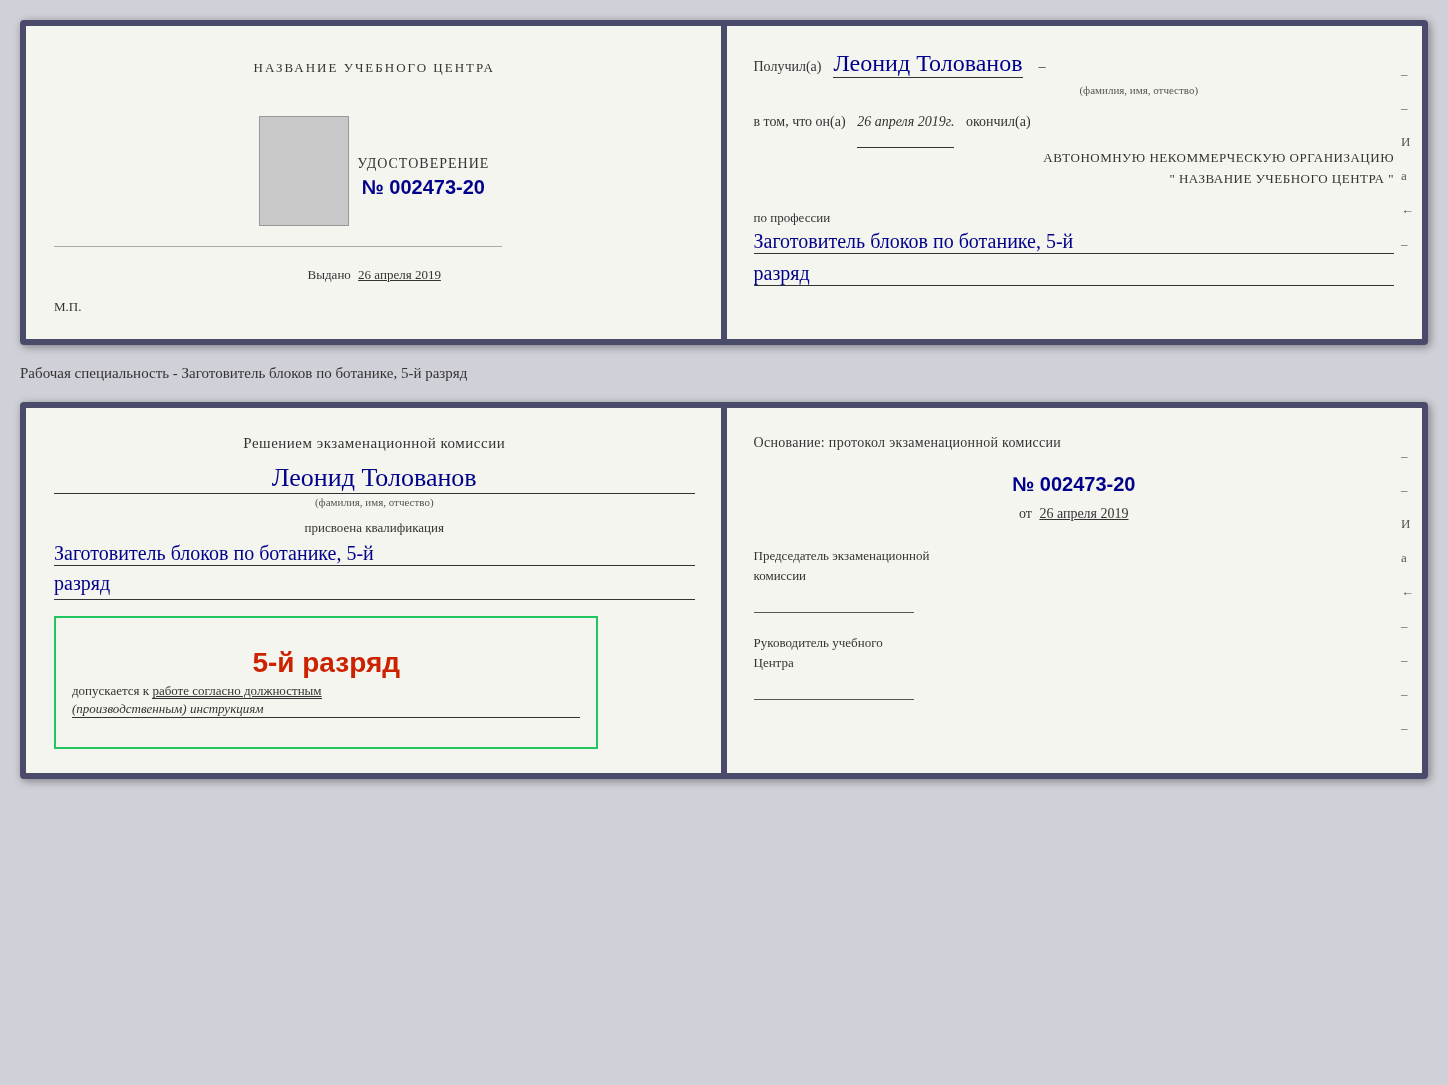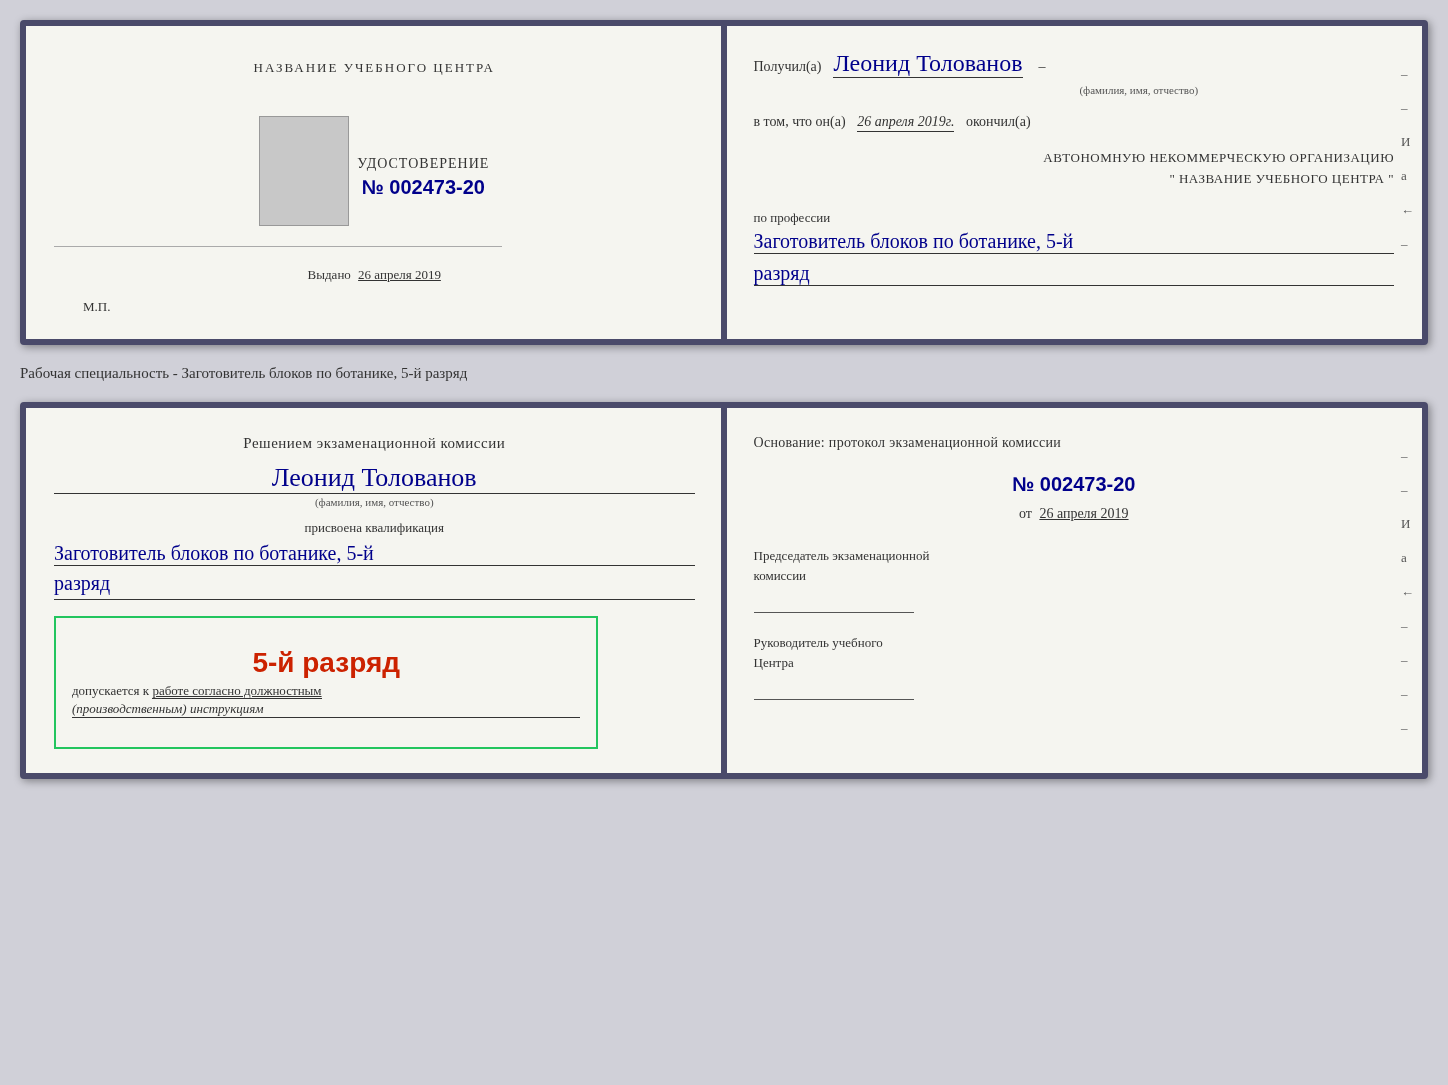--- a/index.html
+++ b/index.html
@@ -93,21 +93,20 @@
       font-size: 13px;
       color: #333;
       margin-top: 16px;
     }
 
     .mp-label {
       font-size: 13px;
       color: #333;
       margin-top: 10px;
       align-self: flex-start;
-      margin-left: 29px;
     }
 
     
     .recipient-line {
       font-size: 14px;
       color: #333;
       margin-bottom: 4px;
     }
 
     .recipient-name {
@@ -130,21 +129,21 @@
     .date-line {
       font-size: 14px;
       color: #333;
       margin-top: 16px;
     }
 
     .date-value {
       font-style: italic;
       color: #333;
       border-bottom: 1px solid #333;
-      padding-bottom: 2px;
+      padding-bottom: 18px;
     }
 
     .org-block {
       font-size: 13px;
       color: #333;
       text-align: right;
       margin-top: 20px;
       line-height: 1.6;
       letter-spacing: 0.5px;
     }

